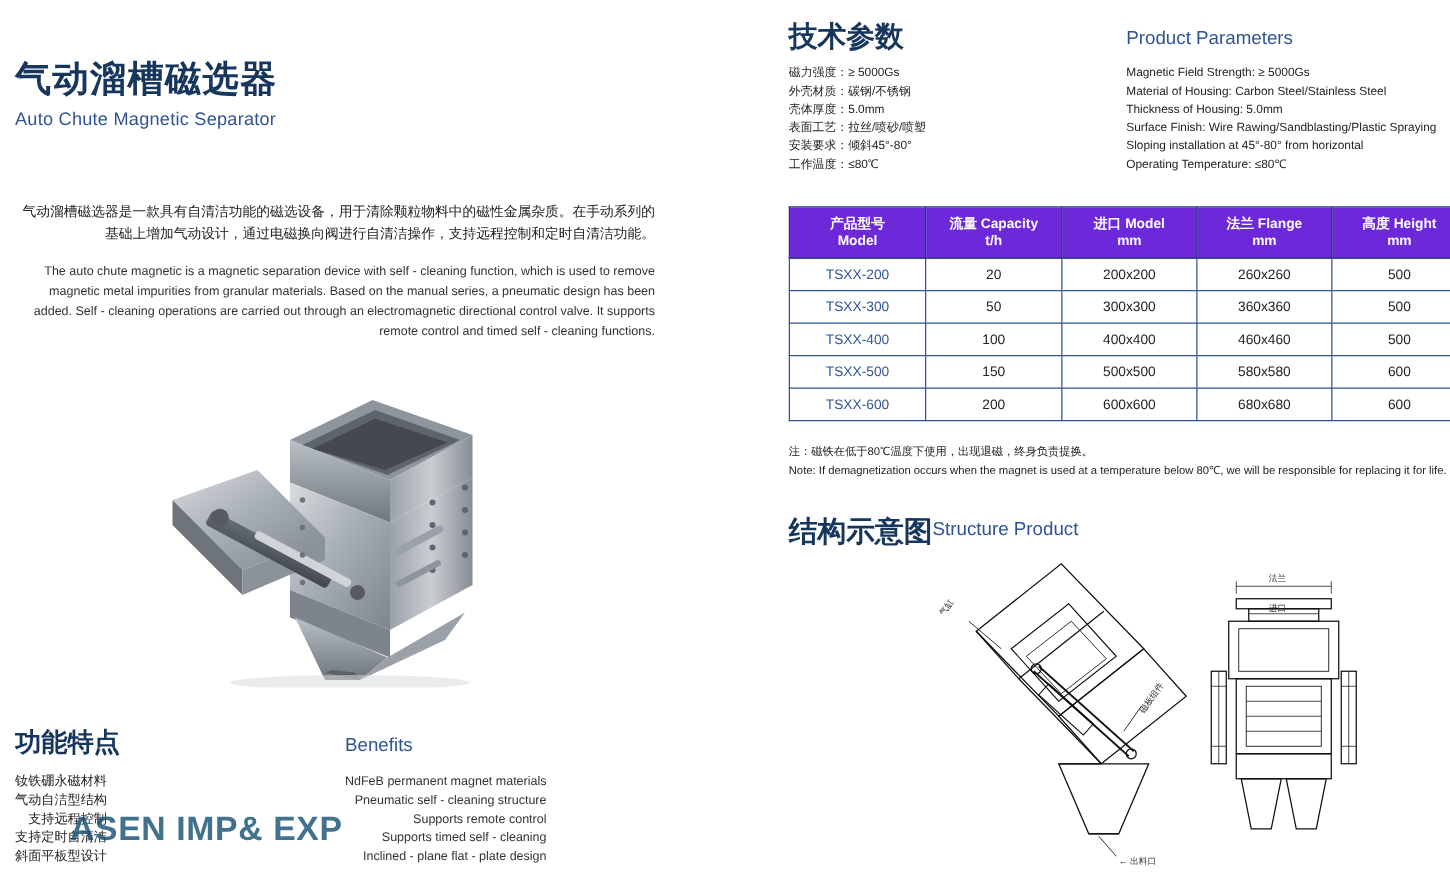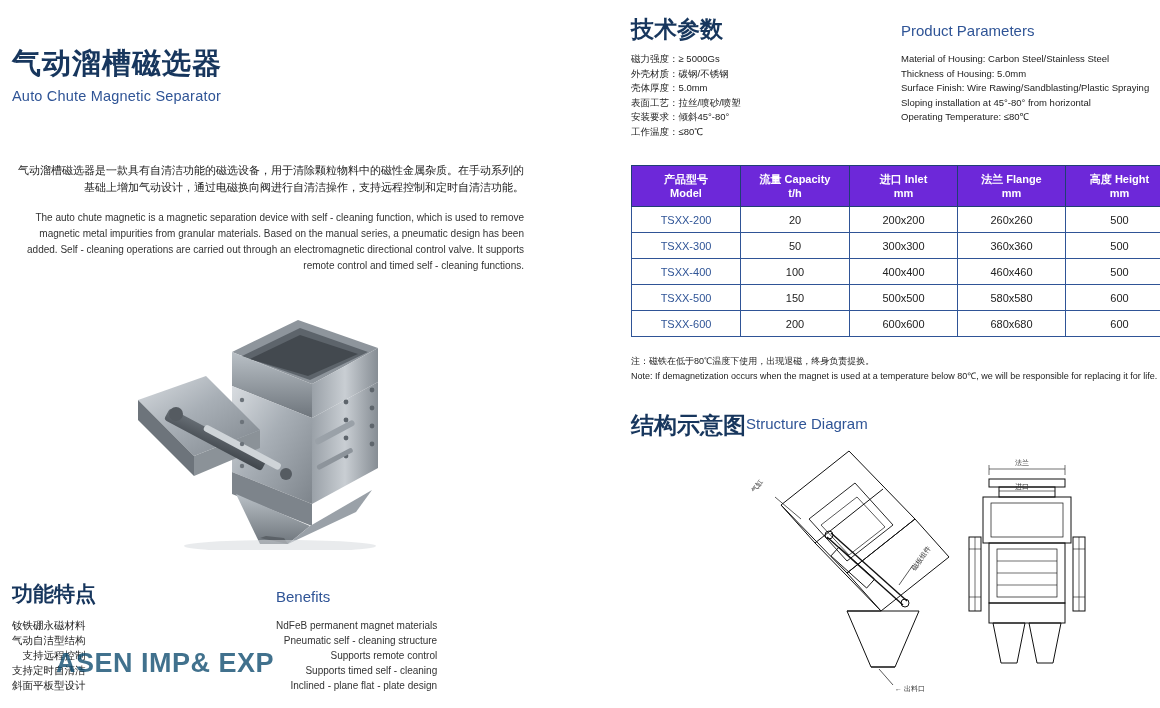--- a/index.html
+++ b/index.html
@@ -348,40 +348,41 @@
     <div class="spec-list-cn">
       <div class="row">磁力强度：≥ 5000Gs</div>
       <div class="row">外壳材质：碳钢/不锈钢</div>
       <div class="row">壳体厚度：5.0mm</div>
       <div class="row">表面工艺：拉丝/喷砂/喷塑</div>
       <div class="row">安装要求：倾斜45°-80°</div>
       <div class="row">工作温度：≤80℃</div>
     </div>
 
     <div class="spec-list-en">
+      <div class="row">Magnetic Field Strength: ≥ 5000Gs</div>
       <div class="row">Material of Housing: Carbon Steel/Stainless Steel</div>
       <div class="row">Thickness of Housing: 5.0mm</div>
       <div class="row">Surface Finish: Wire Rawing/Sandblasting/Plastic Spraying</div>
       <div class="row">Sloping installation at 45°-80° from horizontal</div>
       <div class="row">Operating Temperature: ≤80℃</div>
     </div>
 
     <table class="spec-table">
       <thead>
         <tr>
           <th style="width:104px">
             <div>产品型号</div>
             <div>Model</div>
           </th>
           <th style="width:104px">
             <div>流量 Capacity</div>
             <div>t/h</div>
           </th>
           <th style="width:103px">
-            <div>进口 Inlet</div>
+            <div>进口 Model</div>
             <div>mm</div>
           </th>
           <th style="width:103px">
             <div>法兰 Flange</div>
             <div>mm</div>
           </th>
           <th style="width:103px">
             <div>高度 Height</div>
             <div>mm</div>
           </th>
@@ -423,21 +424,21 @@
           <td>680x680</td>
           <td>600</td>
         </tr>
       </tbody>
     </table>
 
     <div class="note-cn">注：磁铁在低于80℃温度下使用，出现退磁，终身负责提换。</div>
     <div class="note-en">Note: If demagnetization occurs when the magnet is used at a temperature below 80℃, we will be responsible for replacing it for life.</div>
 
     <div class="struct-title-cn">结构示意图</div>
-    <div class="struct-title-en">Structure Diagram</div>
+    <div class="struct-title-en">Structure Product</div>
 
     <div class="diagram-wrap">
       <svg width="420" height="255" viewBox="0 0 420 255" xmlns="http://www.w3.org/2000/svg">
         <g stroke="#111" fill="none" stroke-width="1">
 
           <g>
 
             <polygon points="38,60 106,6 172,74 104,128"></polygon>
             <polygon points="104,128 172,74 206,112 138,166"></polygon>
             <line x1="38" y1="60" x2="72" y2="98"></line>

